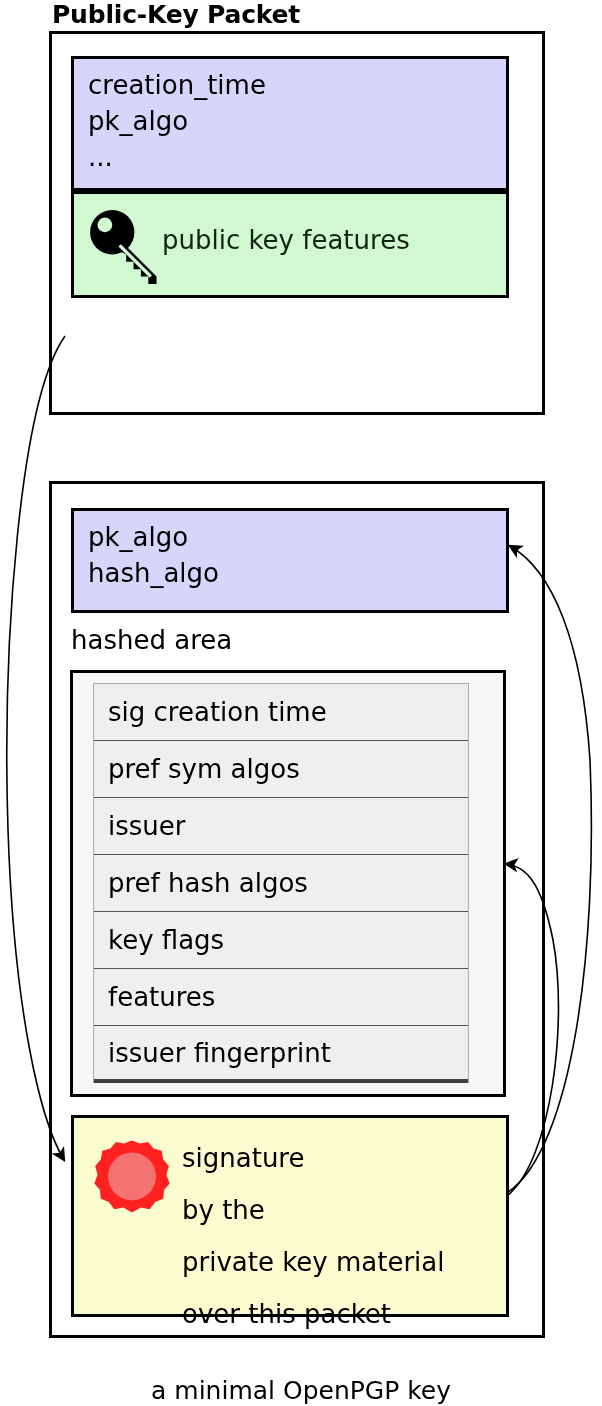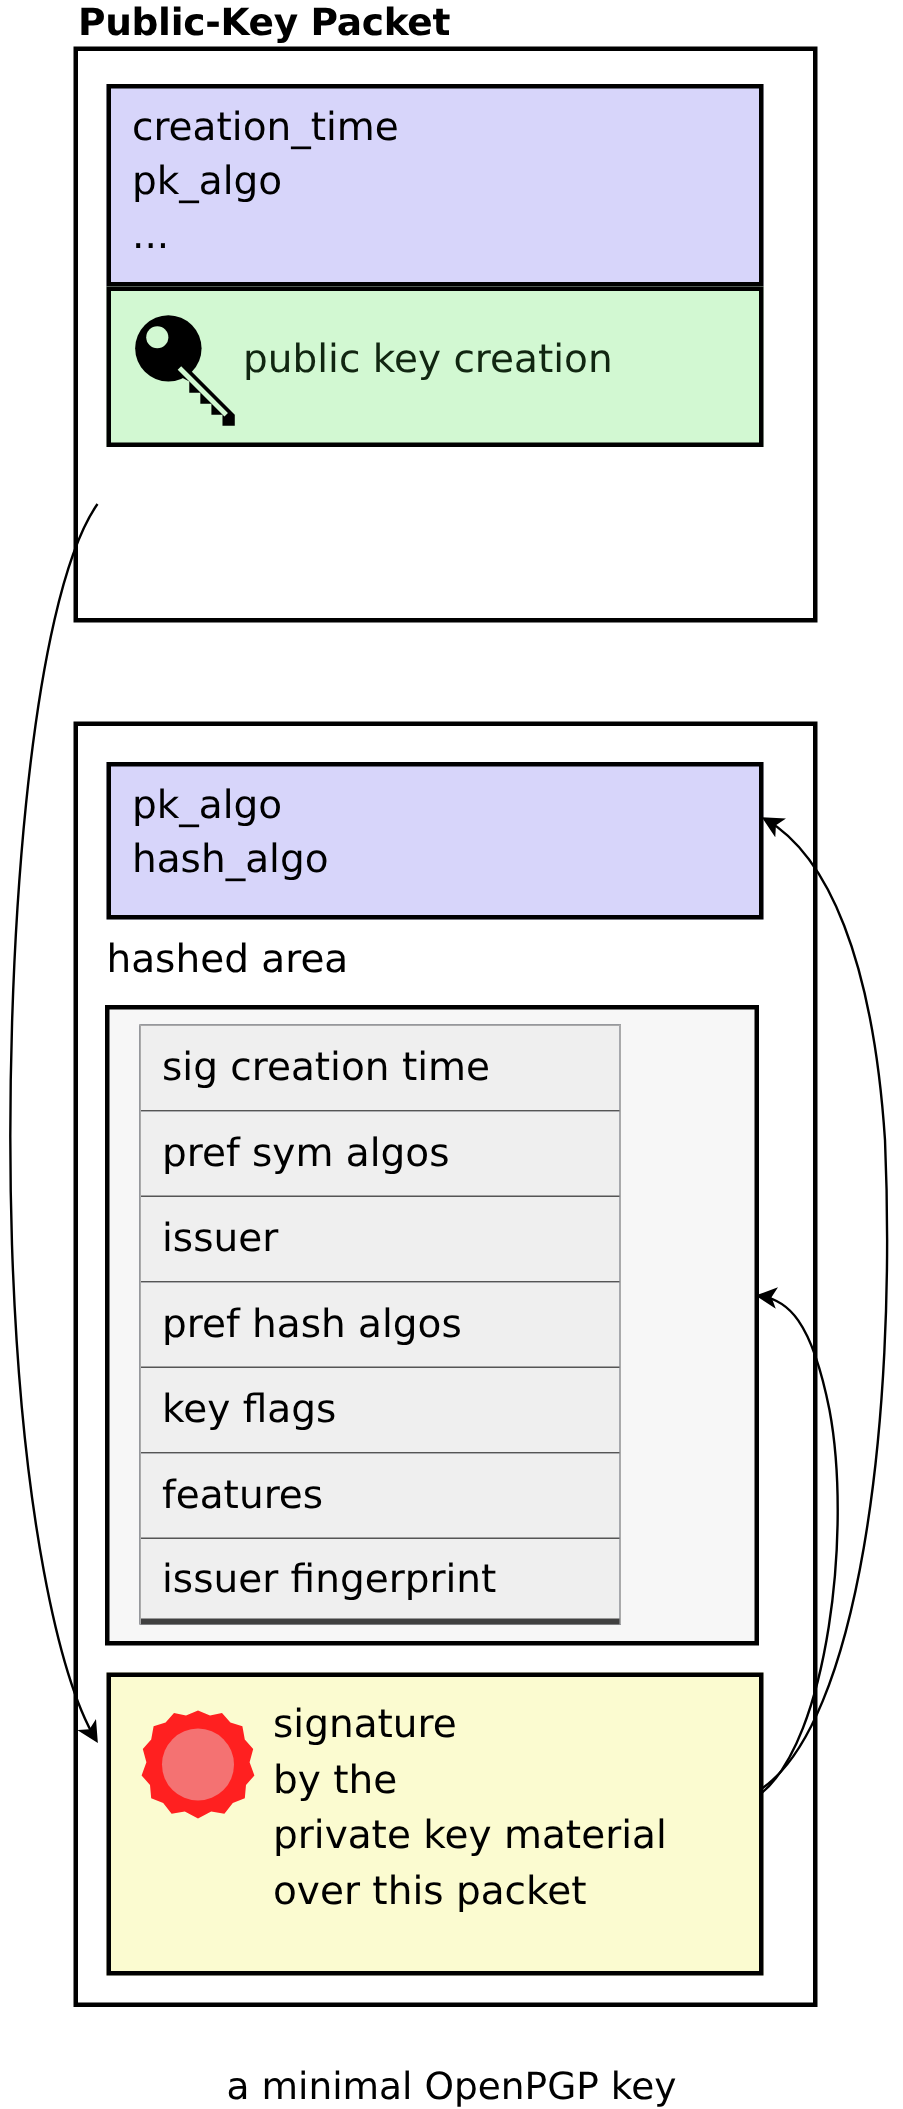--- a/index.html
+++ b/index.html
@@ -110,40 +110,40 @@
     top: 20px;
     width: 80px;
     height: 80px;
   }
 
   .sig-text {
     position: absolute;
     left: 108px;
     top: 14px;
     font-size: 26px;
-    line-height: 37px;
+    line-height: 52px;
     white-space: pre;
   }
   #hashed-area-box {
     position: absolute;
     left: 67px; top: 667px;
     width: 436px; height: 427px;
     border: 3px solid #000000;
     background: #f7f7f7;
     box-sizing: border-box;
   }
   #subpacket-table {
     position: absolute;
     left: 20px;
     top: 10px;
-    width: 321px;
+    width: 376px;
     border: 1px solid #aaaaaa;
     border-bottom: none;
     box-sizing: border-box;
-    background: #0f172a;
+    background: #8b5cf6;
   }
   .subpacket-row {
     height: 57px;
     border-bottom: 1px solid #555555;
     box-sizing: border-box;
     display: flex;
     align-items: center;
     padding-left: 14px;
     font-size: 26px;
     background: #efefef;
@@ -173,21 +173,21 @@
 ...</div>
     </div>
 
     <div class="field-box" id="box-pk-material" style="left:19px; top:157px;">
       <svg id="key-icon" viewBox="0 0 100 100">
         <circle cx="32" cy="32" r="27" fill="#000000"></circle>
         <circle cx="23" cy="23" r="9" fill="#d2f8d2"></circle>
         <path d="M44 44 L86 86 L86 95 L76 95 L76 86 L67 86 L67 77 L58 77 L58 68 L49 68 L49 59 L36 52 Z" fill="#000000"></path>
         <path d="M41 48 L79 86" stroke="#d2f8d2" stroke-width="4" fill="none"></path>
       </svg>
-      <div class="pk-material-label">public key creation</div>
+      <div class="pk-material-label">public key features</div>
     </div>
   </div>
 
 
   <div class="packet-frame" id="frame-sig">
 
     <div class="field-box" id="box-sig-header" style="left:19px; top:24px;">
       <div class="lines" style="white-space:pre;">pk_algo
 hash_algo</div>
     </div>

